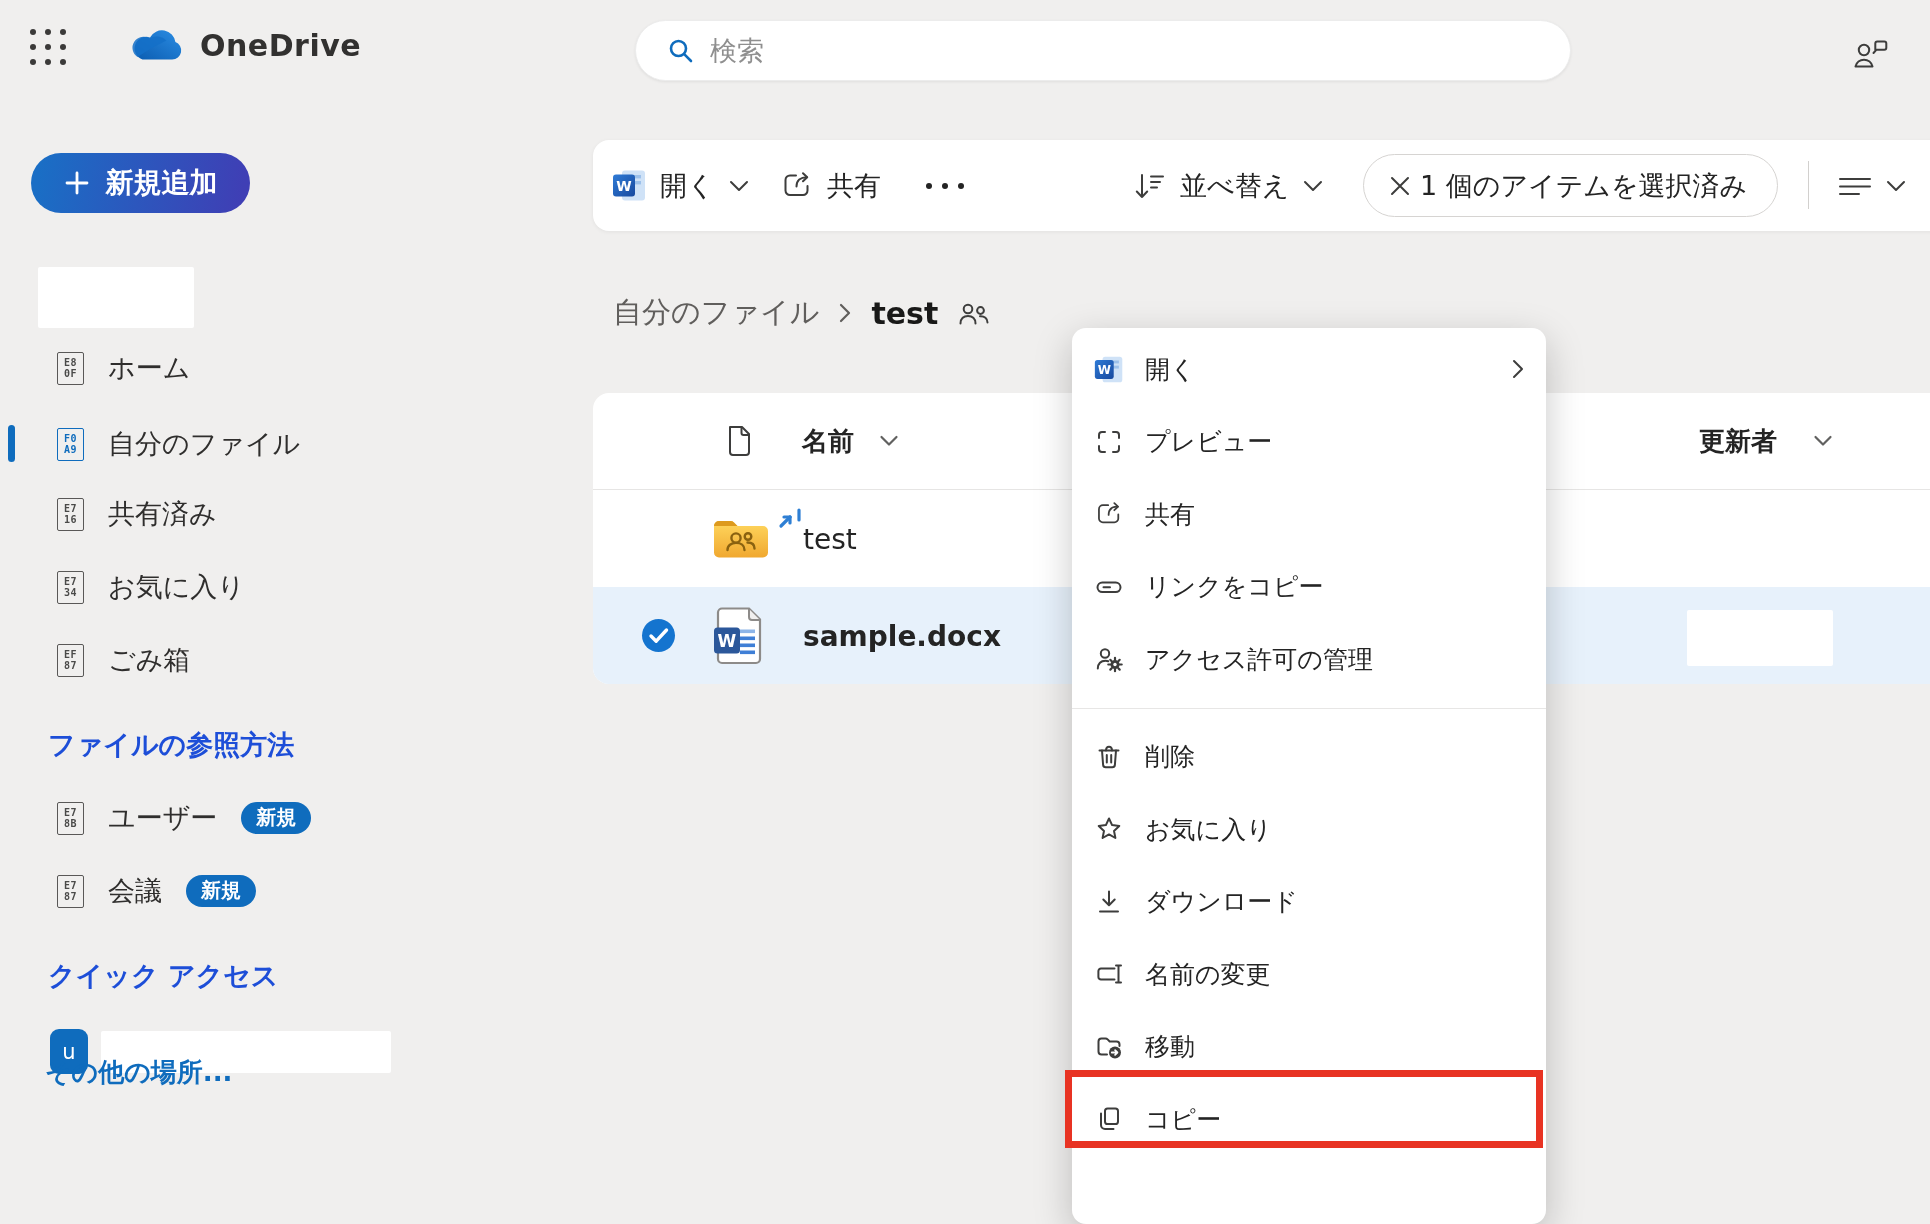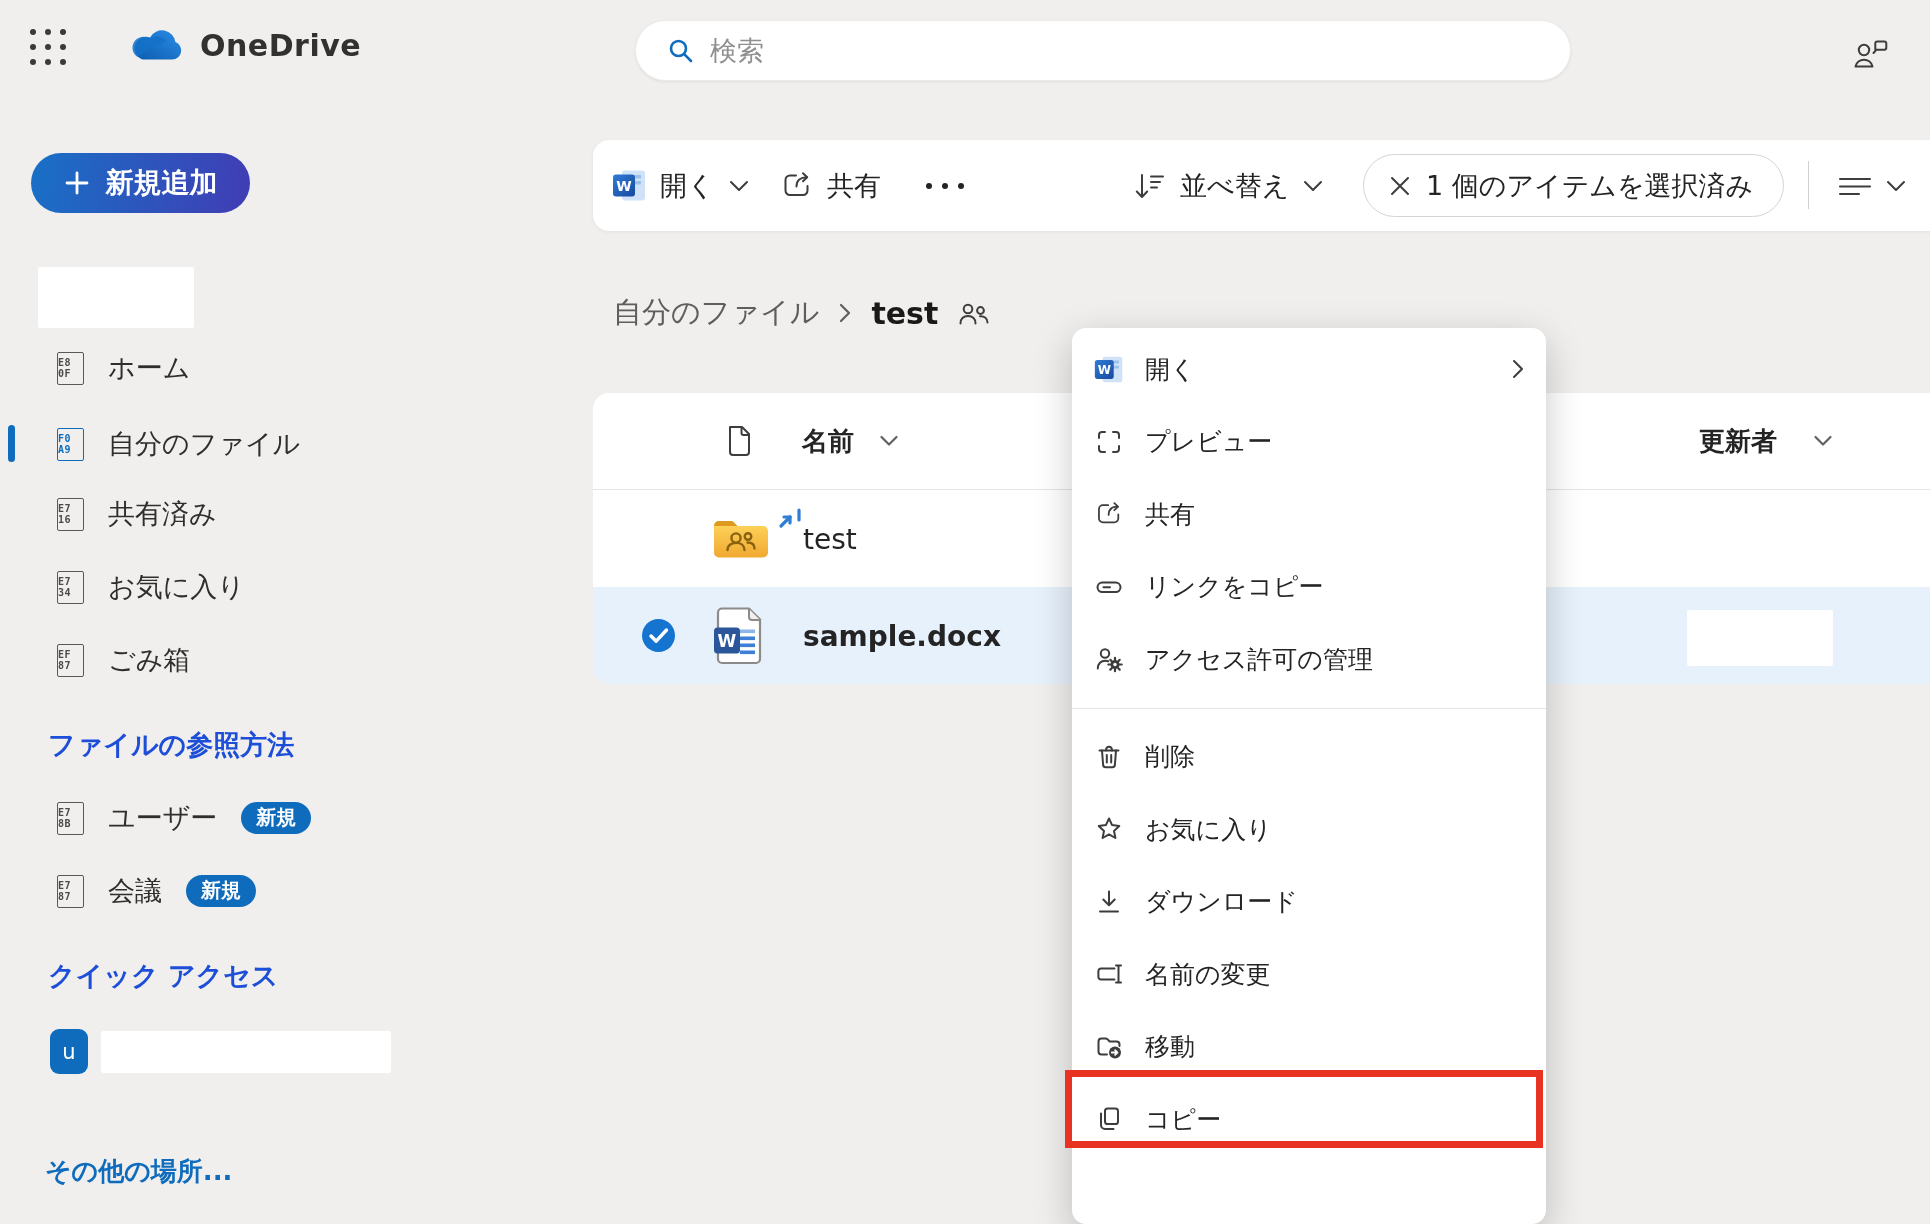--- a/index.html
+++ b/index.html
@@ -18,40 +18,40 @@
   .search input{border:0;outline:0;flex:1;font-size:27px;margin-left:12px;font-family:inherit;color:#333;background:transparent}
   .search input::placeholder{color:#8f8f8f}
   .feedback{left:1846px;top:30px;width:48px;height:48px;display:flex;align-items:center;justify-content:center;cursor:pointer}
   
   .new-btn{left:31px;top:153px;width:219px;height:60px;border-radius:30px;border:0;cursor:pointer;
            background:linear-gradient(100deg,#1a6ec5 5%,#3f3fb5 95%);color:#fff;font-size:28px;font-weight:600;
            display:flex;align-items:center;justify-content:center;gap:16px;font-family:inherit}
   .redact{background:#fff;border-radius:2px}
   .nav-item{position:absolute;left:57px;height:44px;display:flex;align-items:center;gap:24px;cursor:pointer}
   .tofu{width:27px;height:33px;border:1.5px solid #595857;border-radius:2px;display:flex;flex-direction:column;
-        align-items:flex-start;justify-content:center;box-sizing:border-box}
+        align-items:center;justify-content:center;box-sizing:border-box}
   .tofu i{font-style:normal;font-family:"DejaVu Sans Mono","Liberation Mono",monospace;font-size:10px;
           line-height:11px;font-weight:bold;color:#4a4a49;letter-spacing:.5px}
   .tofu.blue{border-color:#0f6cbd}
   .tofu.blue i{color:#0f6cbd}
   .nav-label{font-size:27px;color:#2f2e2d;white-space:nowrap}
   .active-bar{left:8px;top:425px;width:7px;height:37px;border-radius:4px;background:#0f6cbd}
   .side-heading{position:absolute;left:48px;font-size:27px;font-weight:700;color:#1d4ed8;white-space:nowrap}
   .badge{background:#0f6cbd;color:#fff;font-size:20px;font-weight:700;border-radius:16px;
          padding:4px 15px 6px;line-height:22px}
   .quick-tile{left:50px;top:1029px;width:38px;height:45px;border-radius:9px;background:#0f6cbd;color:#fff;
               font-size:21px;display:flex;align-items:center;justify-content:center;cursor:pointer}
-  .more-link{left:45px;top:1154px;font-size:26px;font-weight:700;color:#0f6cbd;cursor:pointer}
+  .more-link{left:45px;top:1055px;font-size:26px;font-weight:700;color:#0f6cbd;cursor:pointer}
   
   .toolbar{left:593px;top:140px;width:1360px;height:91px;background:#fff;border-radius:16px;
            box-shadow:0 1px 4px rgba(0,0,0,.06)}
   .tb{position:absolute;top:0;height:91px;display:flex;align-items:center;gap:13px;cursor:pointer}
   .tb-label{font-size:27px;color:#242424;white-space:nowrap}
   .pill{position:absolute;left:770px;top:14px;height:63px;border:1px solid #d6d4d2;border-radius:32px;
-        display:flex;align-items:center;gap:14px;padding:0 30px 0 24px;cursor:pointer;box-sizing:border-box}
+        display:flex;align-items:center;gap:8px;padding:0 30px 0 24px;cursor:pointer;box-sizing:border-box}
   .tb-divider{position:absolute;left:1215px;top:21px;width:1px;height:48px;background:#d2d0ce}
   
   .crumbs{left:613px;top:290px;height:46px;display:flex;align-items:center;gap:18px}
   .crumb-parent{font-size:29px;color:#605e5c;cursor:pointer}
   .crumb-current{font-size:30px;font-weight:700;color:#191918;cursor:pointer}
   
   .listcard{left:593px;top:393px;width:1360px;height:291px;background:#fff;border-radius:16px;overflow:hidden}
   .lrow{position:relative;height:97px;box-sizing:border-box}
   .lrow.head{border-bottom:1px solid #e6e5e4}
   .col-label{font-size:26px;font-weight:600;color:#242424}

